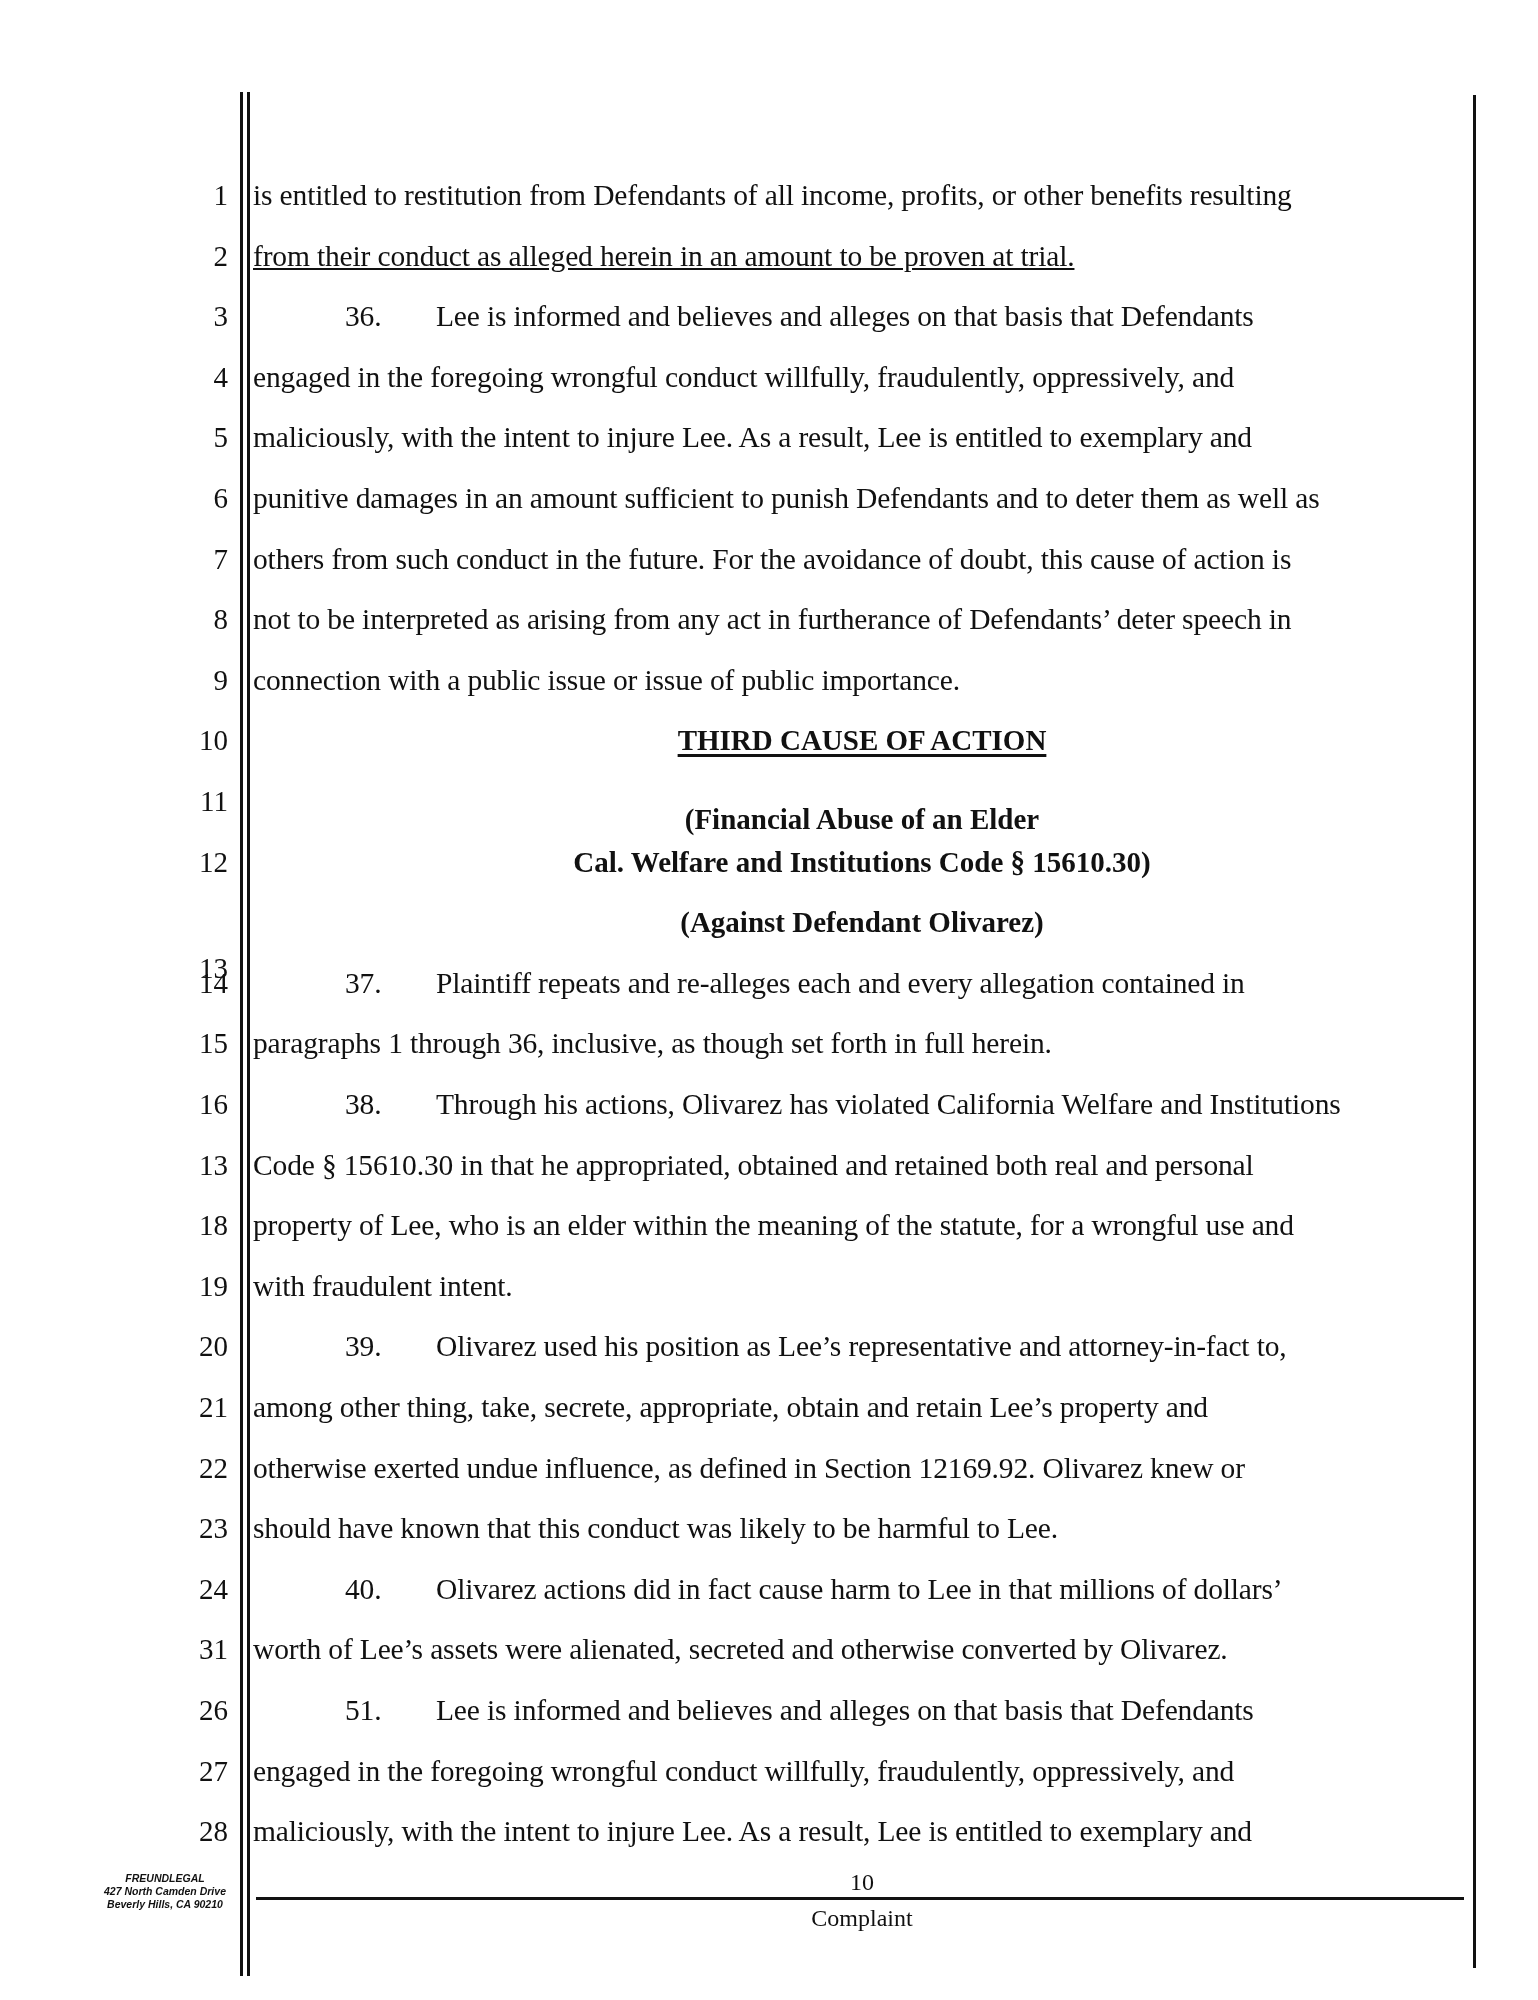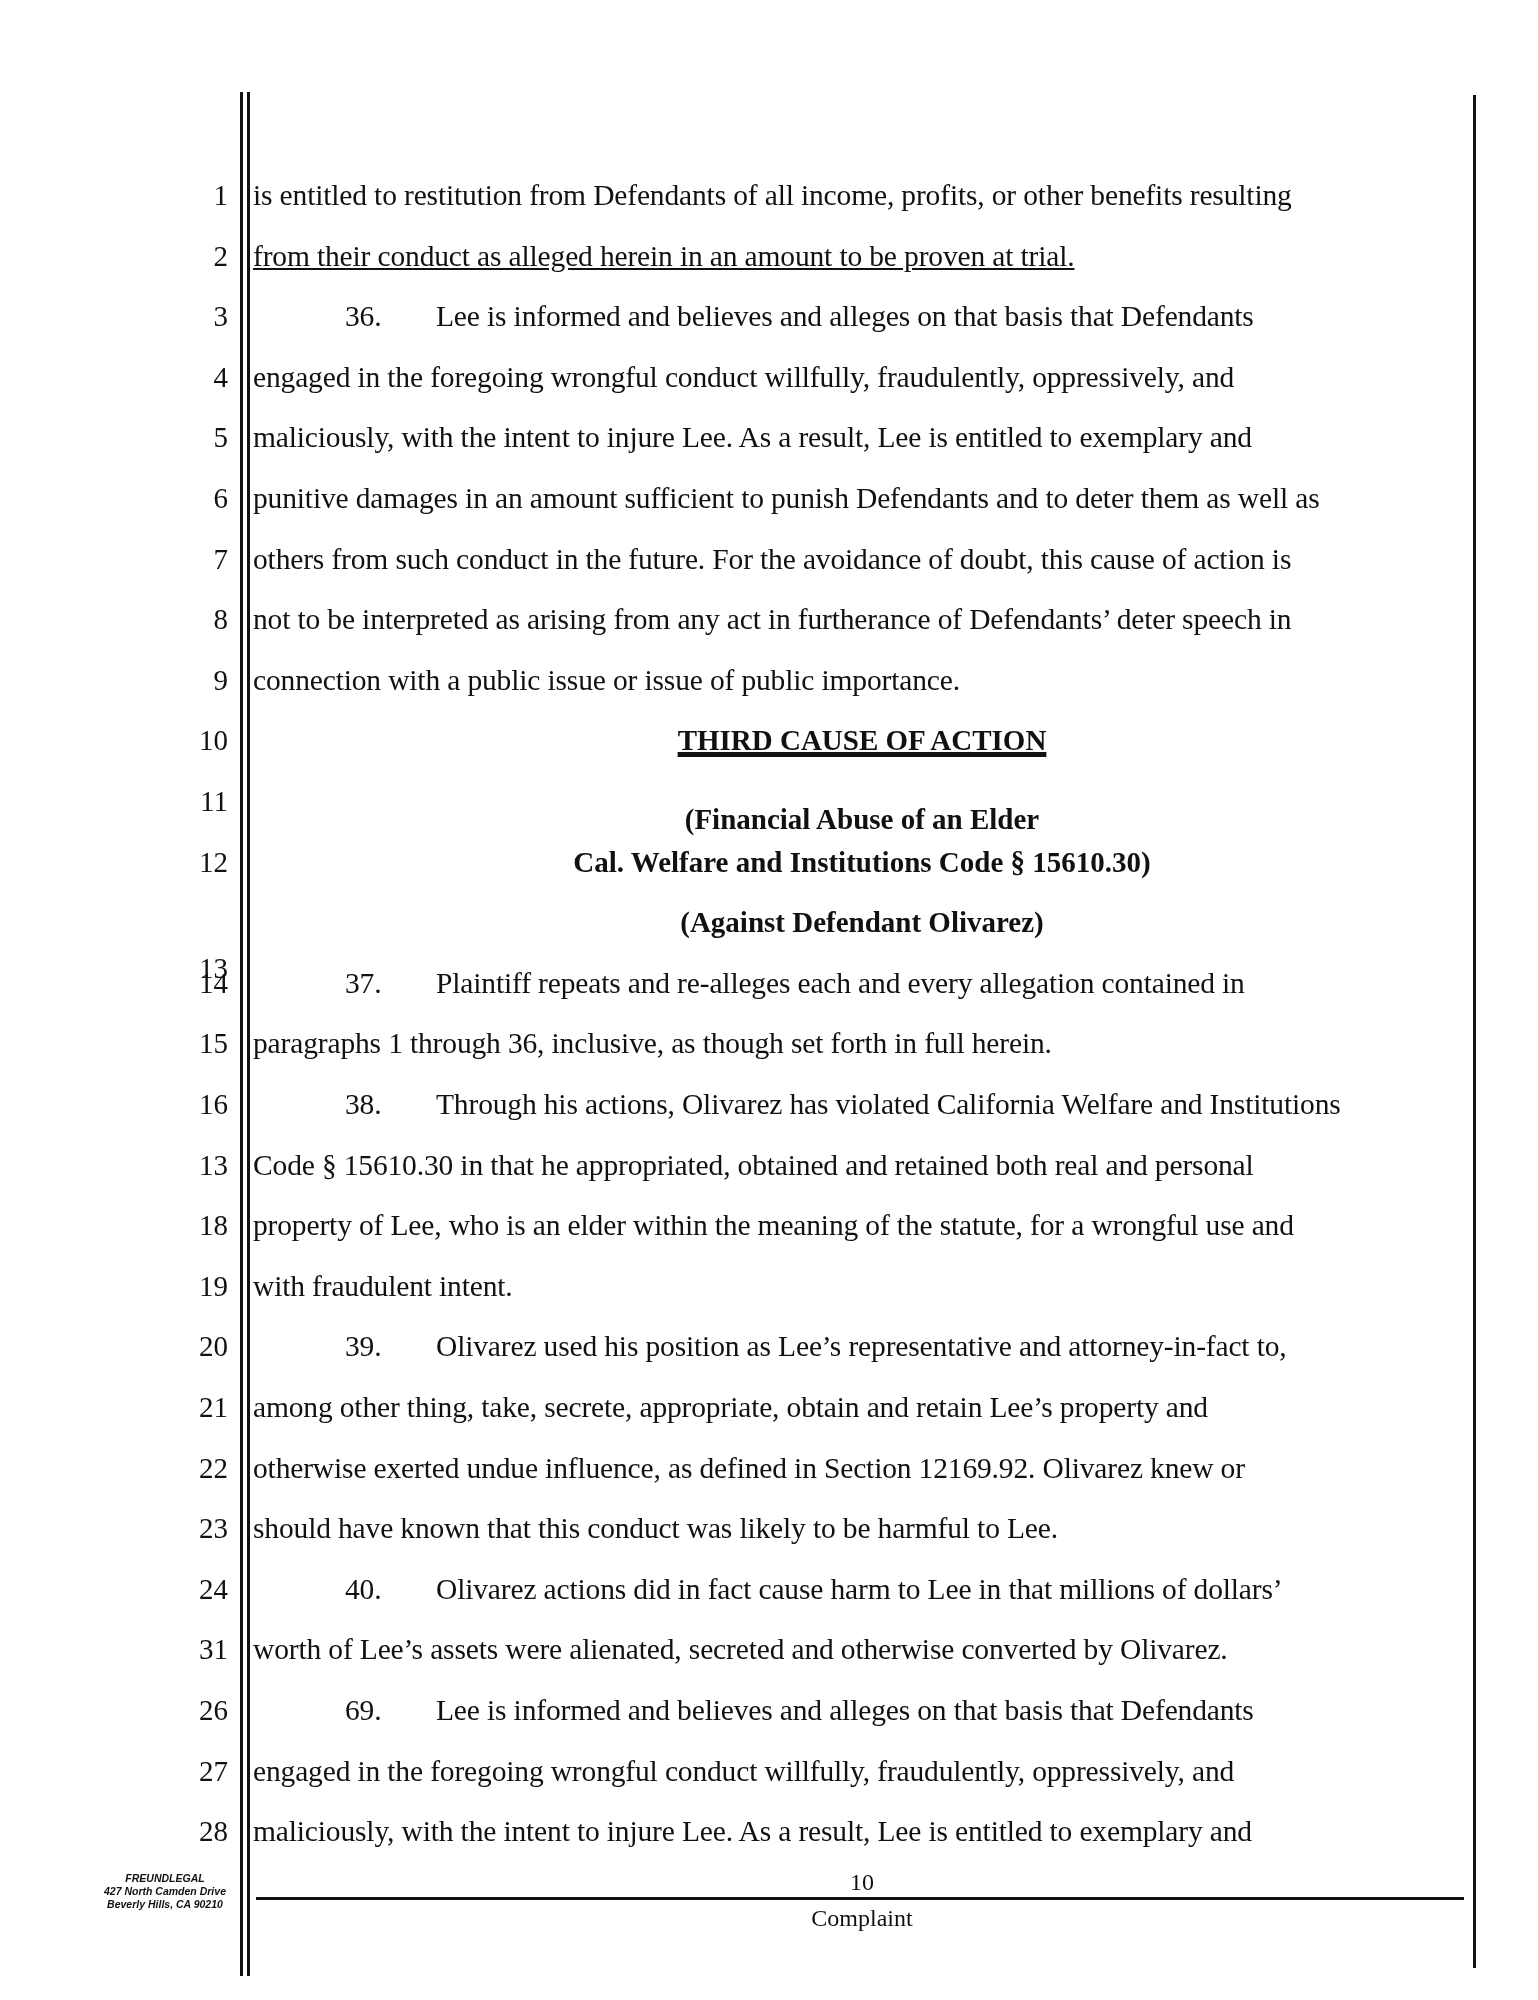--- a/index.html
+++ b/index.html
@@ -42,21 +42,21 @@
     <div class="tline" style="top: 420px;">maliciously, with the intent to injure Lee.  As a result, Lee is entitled to exemplary and</div>
     <div class="lnum" style="top: 481px;">6</div>
     <div class="tline" style="top: 481px;">punitive damages in an amount sufficient to punish Defendants and to deter them as well as</div>
     <div class="lnum" style="top: 542px;">7</div>
     <div class="tline" style="top: 542px;">others from such conduct in the future.  For the avoidance of doubt, this cause of action is</div>
     <div class="lnum" style="top: 602px;">8</div>
     <div class="tline" style="top: 602px;">not to be interpreted as arising from any act in furtherance of Defendants’ deter speech in</div>
     <div class="lnum" style="top: 663px;">9</div>
     <div class="tline" style="top: 663px;">connection with a public issue or issue of public importance.</div>
     <div class="lnum" style="top: 723px;">10</div>
-    <div class="heading ul" style="top: 723px; text-decoration: underline;"><span>THIRD CAUSE OF ACTION</span></div>
+    <div class="heading ul" style="top: 723px;"><span>THIRD CAUSE OF ACTION</span></div>
     <div class="lnum" style="top: 784px;">11</div>
     <div class="heading" style="top: 784px; margin-top: 18px;"><span>(Financial Abuse of an Elder</span></div>
     <div class="lnum" style="top: 845px;">12</div>
     <div class="heading" style="top: 845px;"><span>Cal. Welfare and Institutions Code § 15610.30)</span></div>
     <div class="lnum" style="top: 951px;">13</div>
     <div class="heading" style="top: 905px;"><span>(Against Defendant Olivarez)</span></div>
     <div class="lnum" style="top: 966px;">14</div>
     <div class="tline indent" style="top: 966px;"><span class="pnum">37.</span><span>Plaintiff repeats and re-alleges each and every allegation contained in</span></div>
     <div class="lnum" style="top: 1026px;">15</div>
     <div class="tline" style="top: 1026px;">paragraphs 1 through 36, inclusive, as though set forth in full herein.</div>
@@ -74,21 +74,21 @@
     <div class="tline" style="top: 1390px;">among other thing, take, secrete, appropriate, obtain and retain Lee’s property and</div>
     <div class="lnum" style="top: 1451px;">22</div>
     <div class="tline" style="top: 1451px;">otherwise exerted undue influence, as defined in Section 12169.92.  Olivarez knew or</div>
     <div class="lnum" style="top: 1511px;">23</div>
     <div class="tline" style="top: 1511px;">should have known that this conduct was likely to be harmful to Lee.</div>
     <div class="lnum" style="top: 1572px;">24</div>
     <div class="tline indent" style="top: 1572px;"><span class="pnum">40.</span><span>Olivarez actions did in fact cause harm to Lee in that millions of dollars’</span></div>
     <div class="lnum" style="top: 1632px;">31</div>
     <div class="tline" style="top: 1632px;">worth of Lee’s assets were alienated, secreted and otherwise converted by Olivarez.</div>
     <div class="lnum" style="top: 1693px;">26</div>
-    <div class="tline indent" style="top: 1693px;"><span class="pnum">69.</span><span>Lee is informed and believes and alleges on that basis that Defendants</span></div>
+    <div class="tline indent" style="top: 1693px;"><span class="pnum">51.</span><span>Lee is informed and believes and alleges on that basis that Defendants</span></div>
     <div class="lnum" style="top: 1754px;">27</div>
     <div class="tline" style="top: 1754px;">engaged in the foregoing wrongful conduct willfully, fraudulently, oppressively, and</div>
     <div class="lnum" style="top: 1814px;">28</div>
     <div class="tline" style="top: 1814px;">maliciously, with the intent to injure Lee.  As a result, Lee is entitled to exemplary and</div>
   </div>
 
 <div id="footer-rule"></div>
 <div id="page-number">10</div>
 <div id="doc-title">Complaint</div>
 

